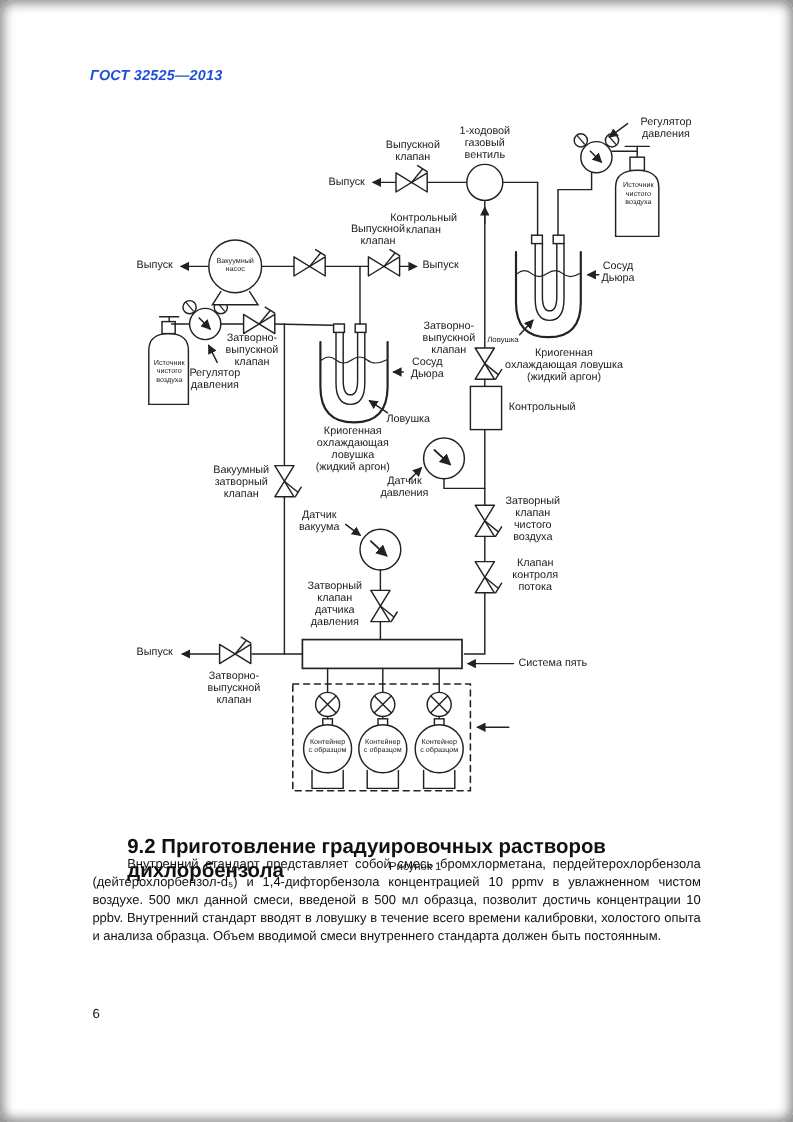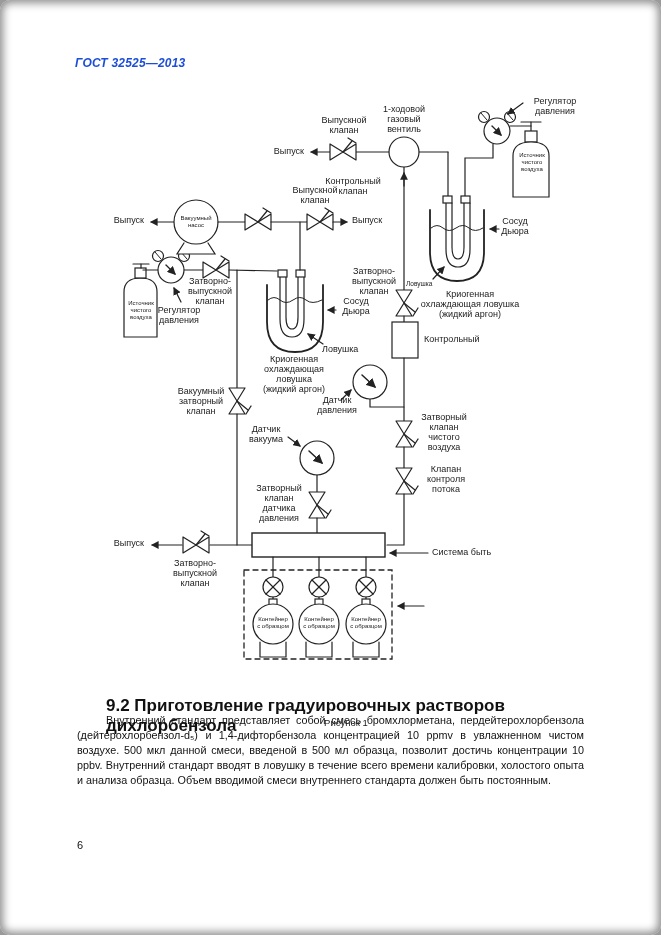--- a/index.html
+++ b/index.html
@@ -255,21 +255,21 @@
 клапан
 чистого
 воздуха</div>
   <div class="lbl c" style="left:420px;top:464px;width:52px">Клапан
 контроля
 потока</div>
   <div class="lbl r" style="left:104px;top:538px;width:40px">Выпуск</div>
   <div class="lbl c" style="left:164px;top:558px;width:62px">Затворно-
 выпускной
 клапан</div>
-  <div class="lbl l" style="left:432px;top:547px;width:80px">Система быть</div>
+  <div class="lbl l" style="left:432px;top:547px;width:80px">Система пять</div>
   <div class="lbl c tiny" style="left:252px;top:616px;width:42px">Контейнер
 с образцом</div>
   <div class="lbl c tiny" style="left:298px;top:616px;width:42px">Контейнер
 с образцом</div>
   <div class="lbl c tiny" style="left:345px;top:616px;width:42px">Контейнер
 с образцом</div>
 
   <div class="caption">Рисунок 1</div>
 
   <div class="heading">9.2 Приготовление градуировочных растворов дихлорбензола</div>

